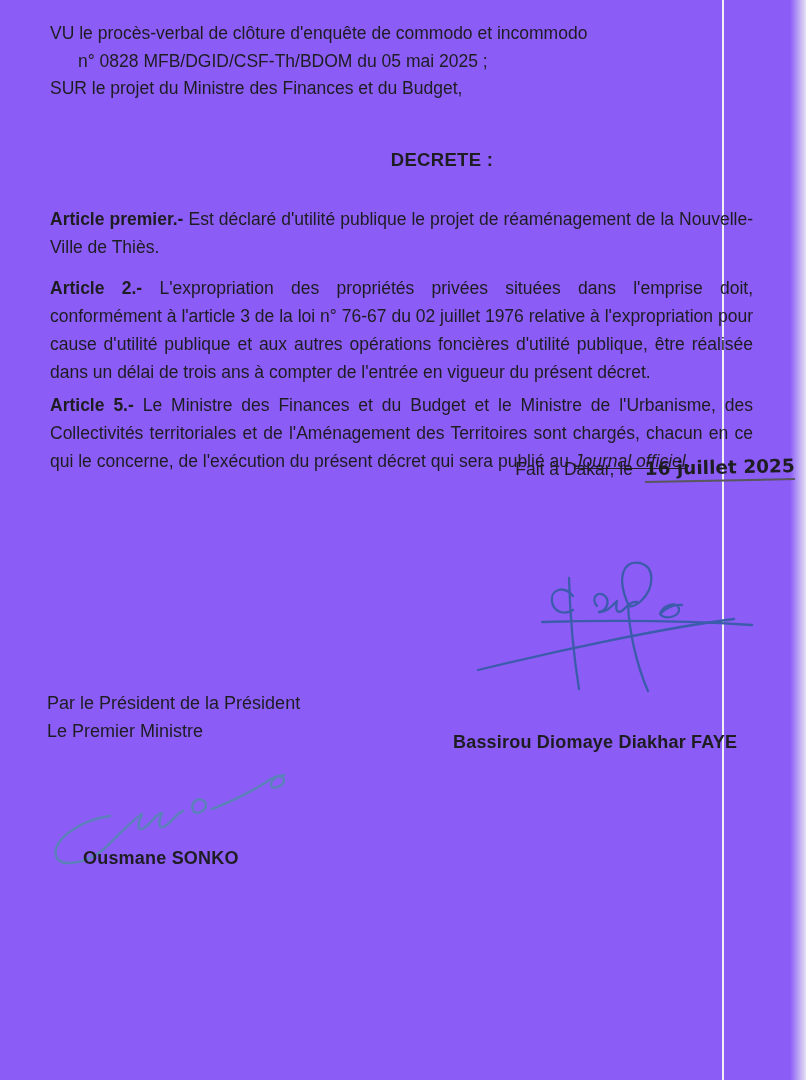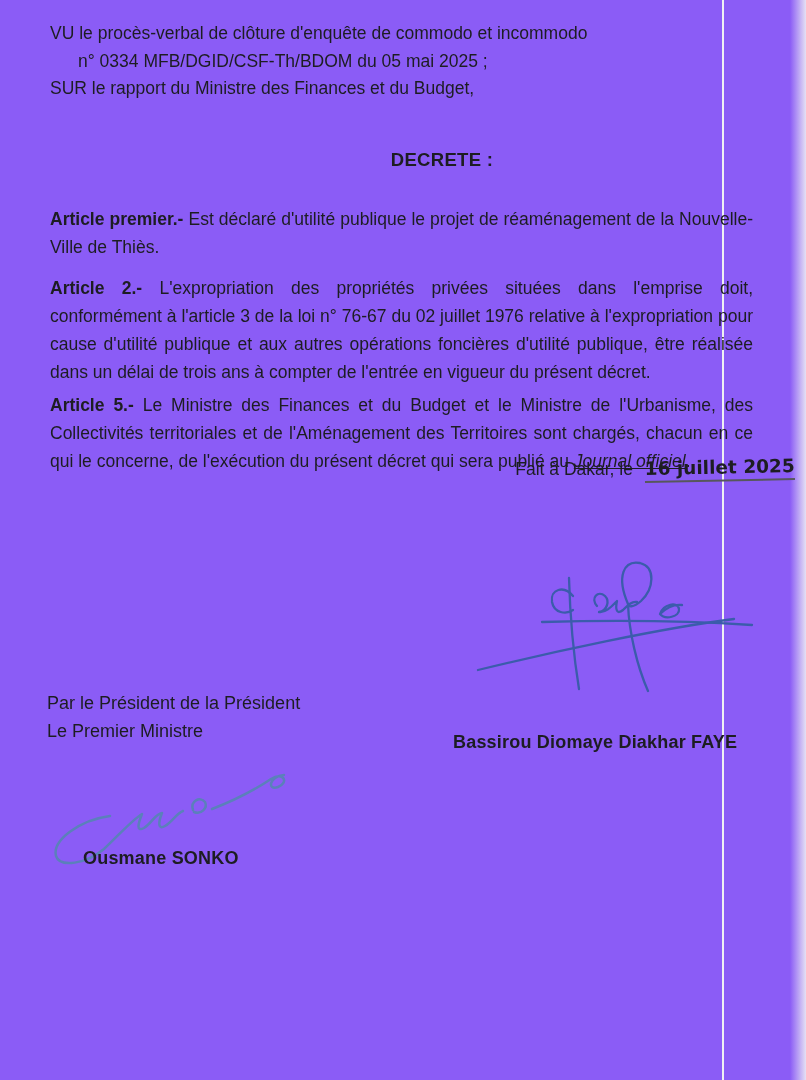--- a/index.html
+++ b/index.html
@@ -133,22 +133,22 @@
 </head>
 <body>
 
 <div class="page">
 
   <div class="scan-line"></div>
   <div class="scan-shade"></div>
 
   <div class="preamble">
     <div>VU le procès-verbal de clôture d'enquête de commodo et incommodo</div>
-    <div class="indent">n° 0334 MFB/DGID/CSF-Th/BDOM du 05 mai 2025 ;</div>
-    <div>SUR le rapport du Ministre des Finances et du Budget,</div>
+    <div class="indent">n° 0828 MFB/DGID/CSF-Th/BDOM du 05 mai 2025 ;</div>
+    <div>SUR le projet du Ministre des Finances et du Budget,</div>
   </div>
 
   <div class="decree-heading">DECRETE :</div>
 
   <p class="article art-1"><span class="label">Article premier.-</span><span> Est déclaré d'utilité publique le projet de réaménagement de la Nouvelle-Ville de Thiès.</span></p>
 
   <p class="article art-2"><span class="label">Article 2.-</span><span> L'expropriation des propriétés privées situées dans l'emprise doit, conformément à l'article 3 de la loi n° 76-67 du 02 juillet 1976 relative à l'expropriation pour cause d'utilité publique et aux autres opérations foncières d'utilité publique, être réalisée dans un délai de trois ans à compter de l'entrée en vigueur du présent décret.</span></p>
 
   <p class="article art-3"><span class="label">Article 5.-</span><span> Le Ministre des Finances et du Budget et le Ministre de l'Urbanisme, des Collectivités territoriales et de l'Aménagement des Territoires sont chargés, chacun en ce qui le concerne, de l'exécution du présent décret qui sera publié au </span><span class="italic">Journal officiel</span><span>.</span></p>
 

